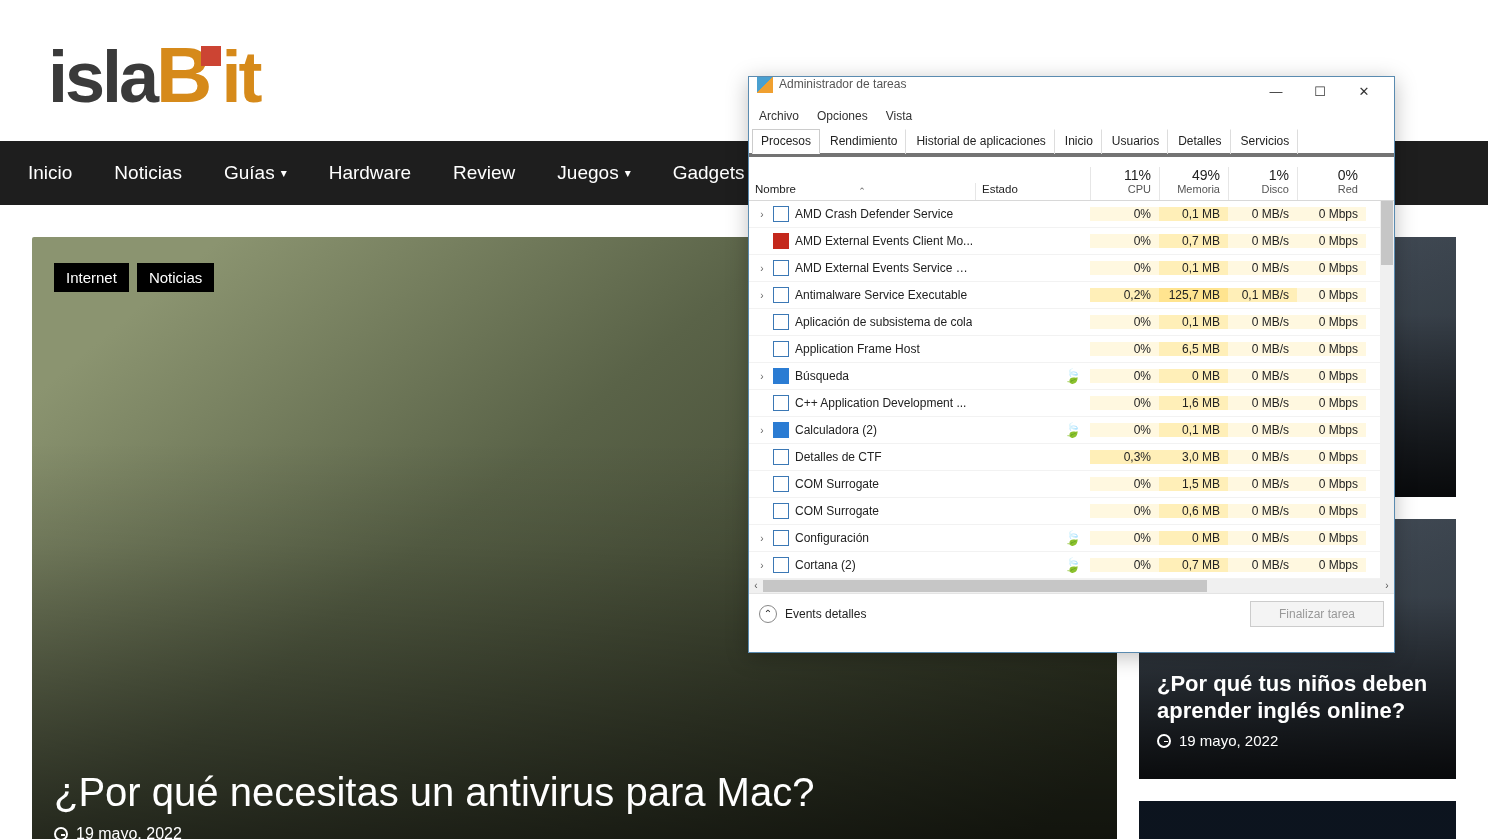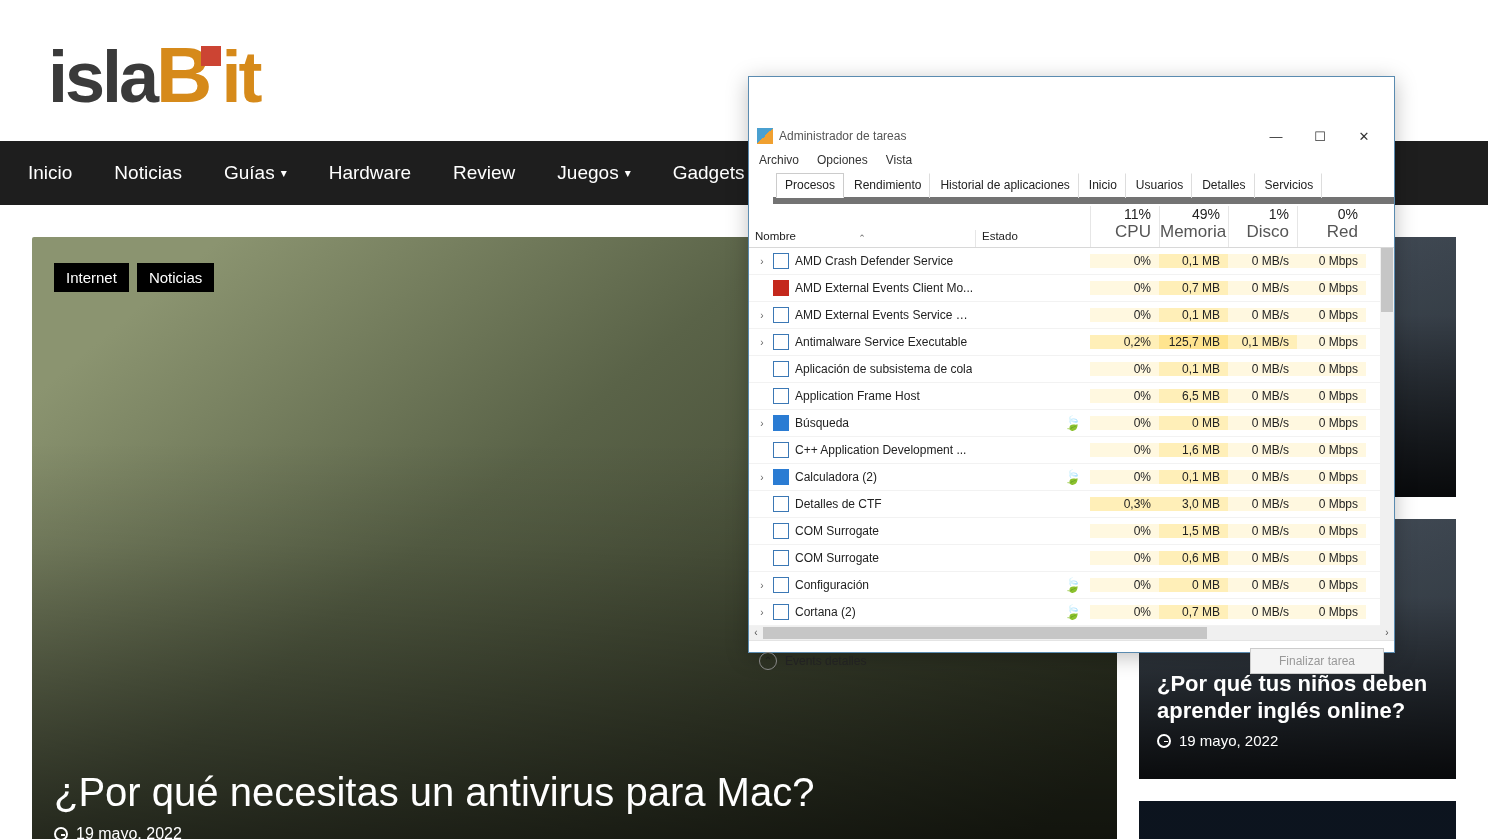--- a/index.html
+++ b/index.html
@@ -34,39 +34,39 @@
   .side-card { position: relative; height: 260px; background: #223; color: #fff; overflow: hidden; }
   .side-card.top { background: linear-gradient(160deg, #4a5560, #2a3038); }
   .side-card.bot { background: #0d1520; }
   .side-card::before { content: ""; position: absolute; inset: 0; background: linear-gradient(to top, rgba(0,0,0,.8), rgba(0,0,0,.05) 70%); }
   .side-text { position: absolute; left: 18px; right: 12px; bottom: 30px; }
   .side-title { font-size: 22px; font-weight: 600; line-height: 1.2; margin-bottom: 8px; }
   .side-date { font-size: 15px; display: flex; gap: 8px; align-items: center; }
 
   
   .tm-window { position: absolute; left: 748px; top: 76px; width: 647px; height: 577px; background: #fff; border: 1px solid #5a8bb0; box-shadow: 0 4px 20px rgba(0,0,0,.25); font-size: 12px; color: #222; }
-  .tm-titlebar { height: 30px; display: flex; align-items: center; padding: 0 8px; margin-top: 44px; }
+  .tm-titlebar { height: 30px; display: flex; align-items: flex-start; padding: 0 8px; }
   .tm-icon { width: 16px; height: 16px; margin-right: 6px; background: linear-gradient(135deg, #4aa0d0 50%, #f0a030 50%); }
   .tm-title { flex: 1; color: #555; font-size: 12px; }
   .win-btns { display: flex; }
   .win-btn { width: 44px; height: 28px; display: flex; align-items: center; justify-content: center; color: #333; font-size: 13px; cursor: pointer; }
   .tm-menubar { padding: 2px 10px 5px; display: flex; gap: 18px; color: #333; font-size: 12px; }
   .tm-menuitem { cursor: pointer; }
-  .tm-tabs { display: flex; border-bottom: 7px solid #737373; padding: 0 3px; gap: 1px; margin-left: 24px; }
+  .tm-tabs { display: flex; border-bottom: 4px solid #737373; padding: 0 3px; gap: 1px; }
   .tm-tab { padding: 4px 8px 5px; font-size: 12px; cursor: pointer; border: 1px solid transparent; border-bottom: none; position: relative; top: 1px; background: #f0f0f0; border-color: #ccc; }
   .tm-tab.active { background: #fff; border-color: #ccc; border-bottom: 1px solid #fff; }
   .tm-tab:not(.active) { background: transparent; border-color: transparent; border-right: 1px solid #ddd; }
 
   .tm-header-row { display: flex; align-items: flex-end; height: 44px; border-bottom: 1px solid #d8d8d8; font-size: 11.5px; }
   .col-name { width: 226px; padding: 0 0 5px 6px; position: relative; }
   .sort-caret { position: absolute; left: 50%; top: 3px; transform: translateX(-50%); font-size: 9px; color: #666; }
   .col-status { width: 115px; padding: 0 0 5px 6px; border-left: 1px solid #e6e6e6; }
   .col-metric { width: 69px; text-align: right; padding: 0 8px 5px 0; border-left: 1px solid #e6e6e6; }
   .col-metric .pct { font-size: 14px; color: #222; }
-  .col-metric .lbl { font-size: 17px; color: #555; }
+  .col-metric .lbl { font-size: 11px; color: #555; }
   .col-scroll { width: 14px; border-left: 1px solid #e6e6e6; }
 
   .tm-body { height: 378px; overflow: hidden; position: relative; }
   .tm-row { display: flex; align-items: center; height: 27px; font-size: 12px; border-bottom: 1px solid #f2f2f2; }
   .c-name { width: 226px; display: flex; align-items: center; gap: 6px; padding-left: 8px; overflow: hidden; white-space: nowrap; }
   .expand { width: 10px; color: #666; font-size: 10px; text-align: center; flex-shrink: 0; }
   .proc-icon { width: 16px; height: 16px; flex-shrink: 0; display: inline-flex; align-items: center; justify-content: center; font-size: 10px; border: 1px solid #888; background: #fff; }
   .proc-icon.amd-red { background: #c4281c; border-color: #c4281c; }
   .proc-icon.blue { border-color: #3b78b5; color: #3b78b5; }
   .proc-icon.search { background: #2b7cd3; border-color: #2b7cd3; color: #fff; }

